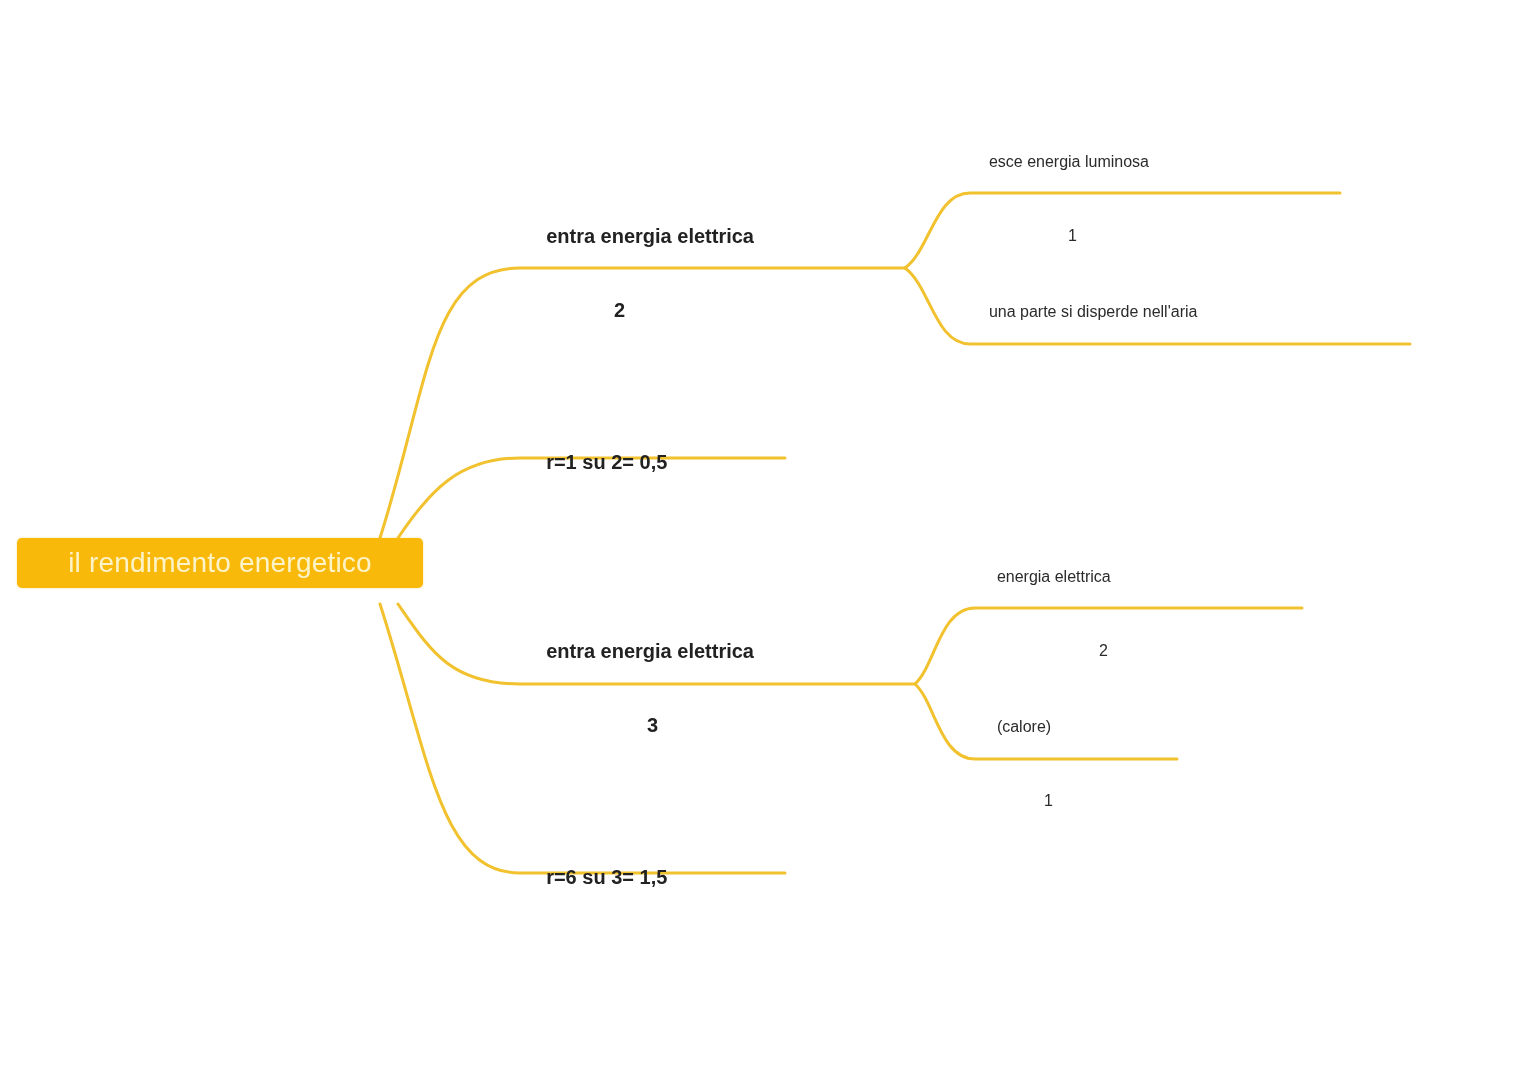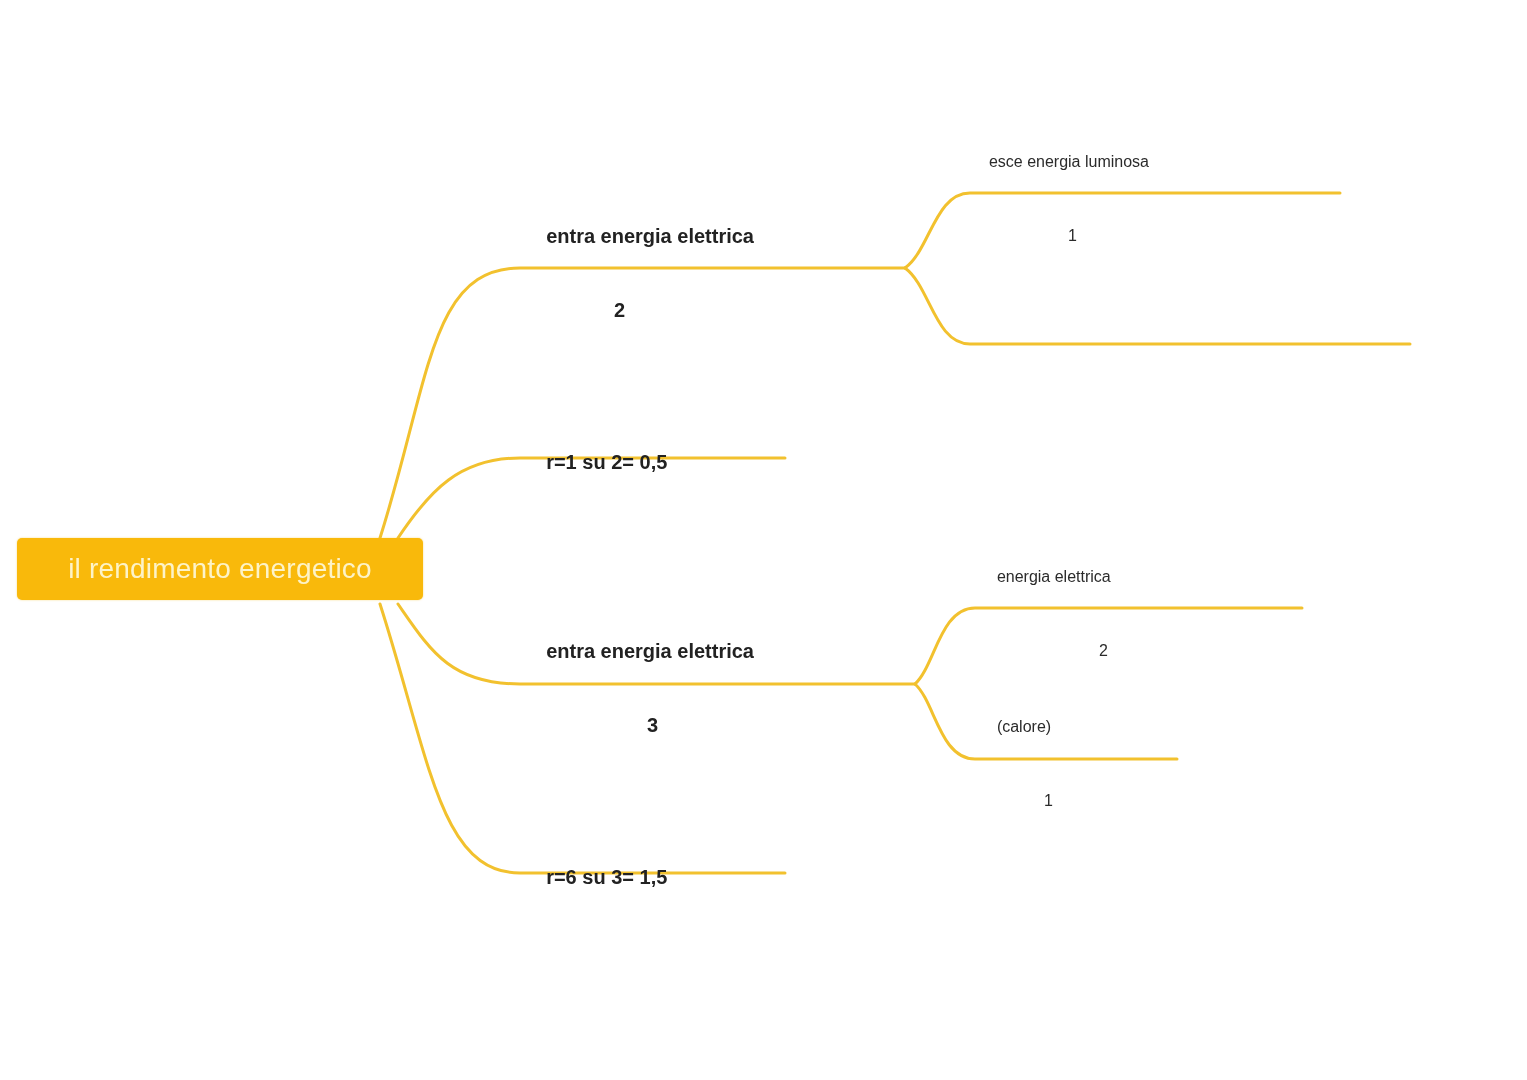--- a/index.html
+++ b/index.html
@@ -1,19 +1,19 @@
 <!DOCTYPE html>
 <html><head>
 <meta charset="utf-8">
 <style>
   html, body { margin: 0; padding: 0; background: #ffffff; }
   body { width: 1527px; height: 1080px; position: relative; overflow: hidden; font-family: "Liberation Sans", "DejaVu Sans", sans-serif; }
   #mindmap-lines { position: absolute; left: 0; top: 0; width: 1527px; height: 1080px; }
   .root {
-    position: absolute; left: 17px; top: 538px; width: 406px; height: 62px;
+    position: absolute; left: 17px; top: 538px; width: 406px; height: 50px;
     background: #f9b90b; border-radius: 5px;
     display: flex; align-items: center; justify-content: center;
     box-shadow: 0 0 2px rgba(240,190,40,0.6);
   }
   .root span { color: #fdf3c8; font-size: 28px; font-weight: 500; letter-spacing: 0.2px; }
   .node { position: absolute; color: #222222; white-space: pre; }
   .l1 { font-size: 20px; font-weight: bold; line-height: 37px; }
   .l2 { font-size: 16px; font-weight: normal; line-height: 37px; color: #2b2b2b; }
   .num { display: block; }
 </style>
@@ -47,20 +47,21 @@
   <span>entra energia elettrica</span>
   <span class="num" style="padding-left:79px;">2</span>
 </div>
 
 <div class="node l2" style="left:980px; top:106px;">
   <span>esce energia luminosa</span>
   <span class="num" style="padding-left:88px;">1</span>
 </div>
 
 <div class="node l2" style="left:980px; top:256px;">
+  <span>una parte si disperde nell'aria</span>
 </div>
 
 <div class="node l1" style="left:535px; top:407px;">
   <span>r=1 su 2= 0,5</span>
 </div>
 
 <div class="node l1" style="left:535px; top:596px;">
   <span>entra energia elettrica</span>
   <span class="num" style="padding-left:112px;">3</span>
 </div>

